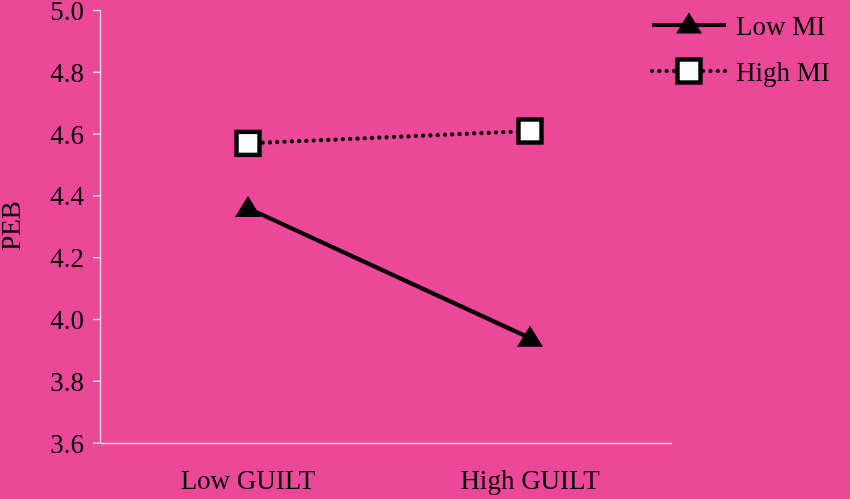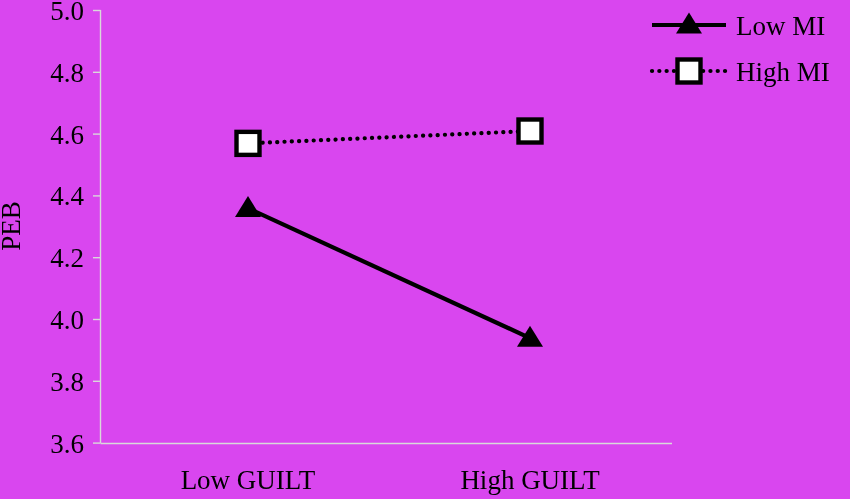--- a/index.html
+++ b/index.html
@@ -8,21 +8,21 @@
     background: #ffffff;
   }
   body {
     font-family: "Liberation Serif", "DejaVu Serif", serif;
   }
   #chart-root {
     position: relative;
     width: 850px;
     height: 499px;
     overflow: hidden;
-    background: #d946ef;
+    background: #ec4899;
   }
   #plot-svg {
     position: absolute;
     left: 0;
     top: 0;
     width: 850px;
     height: 499px;
   }
   .axis-label-text {
     font-family: "Liberation Serif", "DejaVu Serif", serif;

